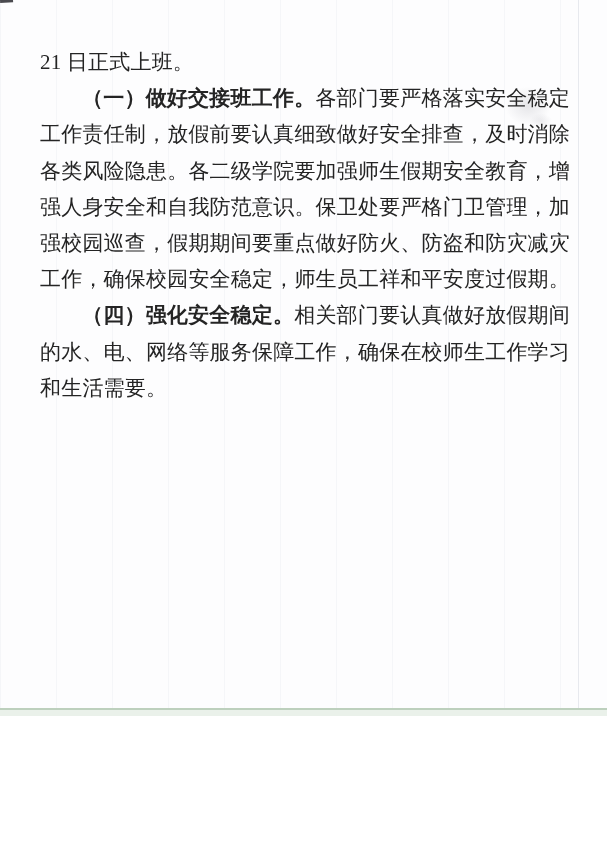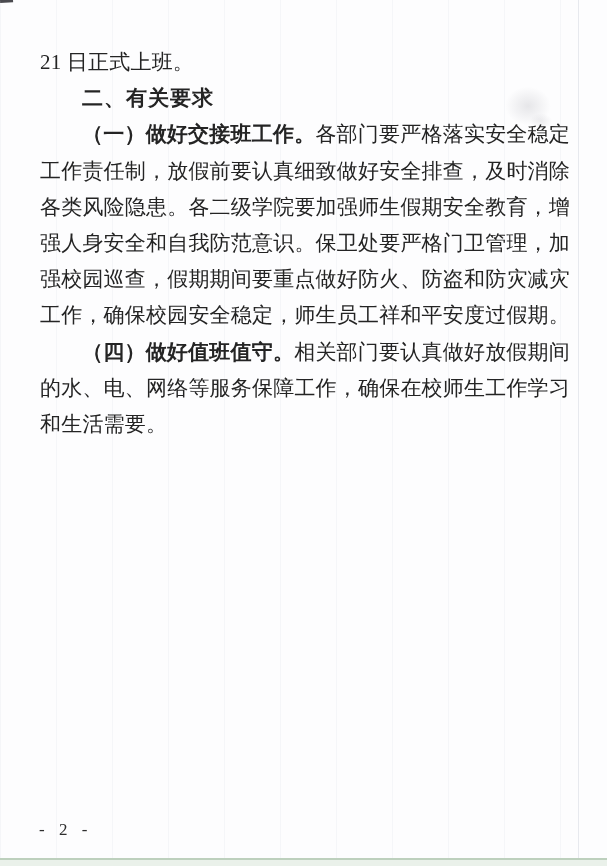--- a/index.html
+++ b/index.html
@@ -3,21 +3,21 @@
 <meta charset="utf-8">
 <style>
   html, body {
     margin: 0;
     padding: 0;
     background: #ffffff;
   }
   .page {
     position: relative;
     width: 607px;
-    height: 866px;
+    height: 716px;
     overflow: hidden;
     background-color: #fdfdfe;
     background-image: repeating-linear-gradient(
       90deg,
       rgba(214, 218, 228, 0.20) 0px, rgba(214, 218, 228, 0.20) 1px,
       transparent 1px, transparent 56px
     );
     font-family: "Liberation Serif", "DejaVu Serif", serif;
     color: #242424;
   }
@@ -106,27 +106,26 @@
 
   <div class="corner-mark"></div>
   <div class="smudge-1"></div>
   <div class="smudge-2"></div>
   <div class="edge-line"></div>
 
   <div class="content">
 
     <p class="para no-indent">21 日正式上班。</p>
 
-    <p class="para heading">二、有关要求</p>
 
     <p class="para"><span class="lead">（一）做好交接班工作。</span><span>各部门要严格落实安全稳定工作责任制，放假前要认真细致做好安全排查，及时消除各类风险隐患。各二级学院要加强师生假期安全教育，增强人身安全和自我防范意识。保卫处要严格门卫管理，加强校园巡查，假期期间要重点做好防火、防盗和防灾减灾工作，确保校园安全稳定，师生员工祥和平安度过假期。</span></p>
 
 
 
-    <p class="para"><span class="lead">（四）做好值班值守。</span><span>相关部门要认真做好放假期间的水、电、网络等服务保障工作，确保在校师生工作学习和生活需要。</span></p>
+    <p class="para"><span class="lead">（四）强化安全稳定。</span><span>相关部门要认真做好放假期间的水、电、网络等服务保障工作，确保在校师生工作学习和生活需要。</span></p>
 
   </div>
 
   <div class="footer">- 2 -</div>
 
   <div class="bottom-band"></div>
 
 </div>
 
 </body></html>

